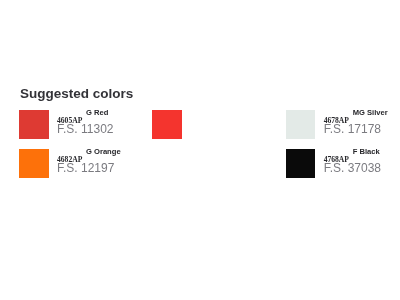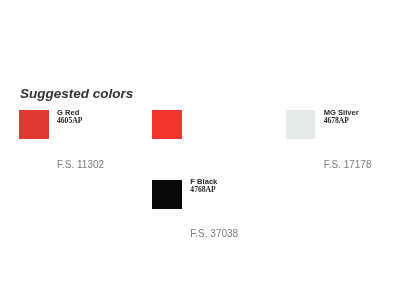--- a/index.html
+++ b/index.html
@@ -26,21 +26,20 @@
     opacity: 0.999;
   }
   #panel-title {
     position: absolute;
     left: 20px;
     top: 87px;
     font-size: 13.5px;
     font-weight: bold;
     color: #333338;
     line-height: 14px;
-    font-style: italic;
   }
   .color-grid {
     position: absolute;
     left: 19px;
     top: 110.3px;
     width: 420px;
   }
   .color-row {
     display: flex;
     margin-bottom: 10.2px;
@@ -59,36 +58,36 @@
   .swatch-info {
     margin-left: 8.5px;
     margin-top: -1.8px;
   }
   .swatch-name {
     font-size: 7.6px;
     font-weight: bold;
     color: #27272b;
     line-height: 8.3px;
     white-space: nowrap;
+    margin-left: 29px;
   }
   .swatch-code {
     font-size: 7.6px;
     font-weight: bold;
     color: #27272b;
     line-height: 8.3px;
     white-space: nowrap;
     font-family: Liberation Serif, serif;
   }
   .swatch-fs {
-    font-size: 10px;
+    font-size: 12px;
     font-weight: normal;
     color: #7b7b80;
     line-height: 8.3px;
     white-space: nowrap;
-    margin-top: 36px;
   }
 </style>
 </head>
 <body>
 
 <div id="page">
 
   <div id="panel-title">Suggested colors</div>
 
   <div class="color-grid">
@@ -114,20 +113,28 @@
           <div class="swatch-name">MG Silver</div>
           <div class="swatch-code">4678AP</div>
           <div class="swatch-fs">F.S. 17178</div>
         </div>
       </div>
 
     </div>
 
     <div class="color-row">
 
+      <div class="color-cell">
+        <div class="swatch" style="background-color: rgb(253, 113, 10);"></div>
+        <div class="swatch-info">
+          <div class="swatch-name">G Orange</div>
+          <div class="swatch-code">4682AP</div>
+          <div class="swatch-fs">F.S. 12197</div>
+        </div>
+      </div>
 
       <div class="color-cell">
         <div class="swatch" style="background-color: rgb(255, 255, 255);"></div>
       </div>
 
       <div class="color-cell">
         <div class="swatch" style="background-color: rgb(10, 10, 10);"></div>
         <div class="swatch-info">
           <div class="swatch-name">F Black</div>
           <div class="swatch-code">4768AP</div>

